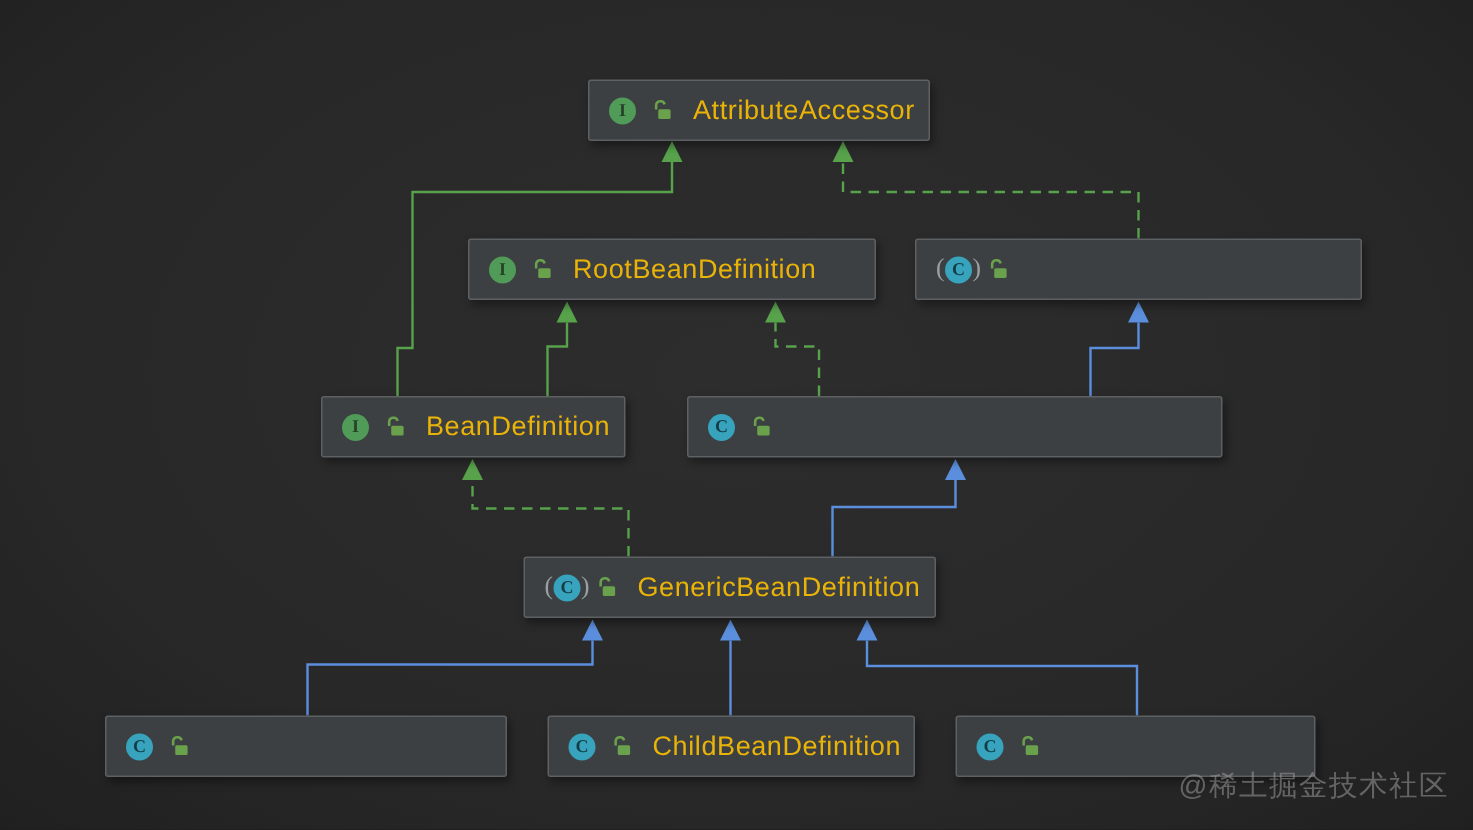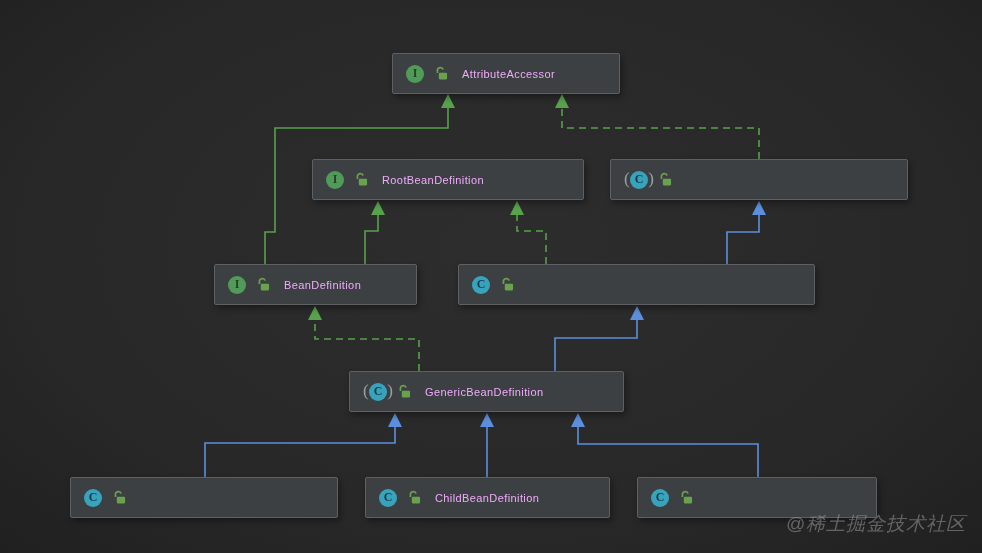--- a/index.html
+++ b/index.html
@@ -32,26 +32,26 @@
   .type-icon.abstract::before{
     content:"(";position:absolute;left:-6px;top:-2px;
     color:#9aa0a2;font-size:17px;font-weight:normal;
   }
   .type-icon.abstract::after{
     content:")";position:absolute;right:-6px;top:-2px;
     color:#9aa0a2;font-size:17px;font-weight:normal;
   }
   .lock-icon{margin-left:10px;flex:0 0 auto;display:flex;align-items:center;}
   .node .label{
-    margin-left:13px;color:#f0abfc;font-size:11px;letter-spacing:.4px;
+    margin-left:13px;color:#eab308;font-size:18px;letter-spacing:.4px;
     white-space:nowrap;
   }
   .watermark{
     position:absolute;right:16px;bottom:16px;
-    color:#9a9a9a;opacity:.55;font-size:19px;letter-spacing:1px;font-style:italic;
+    color:#9a9a9a;opacity:.55;font-size:19px;letter-spacing:1px;
   }
 </style>
 </head>
 <body>
 
 <div class="canvas">
 
   <svg class="edges" viewBox="0 0 982 553">
 
     <g>

